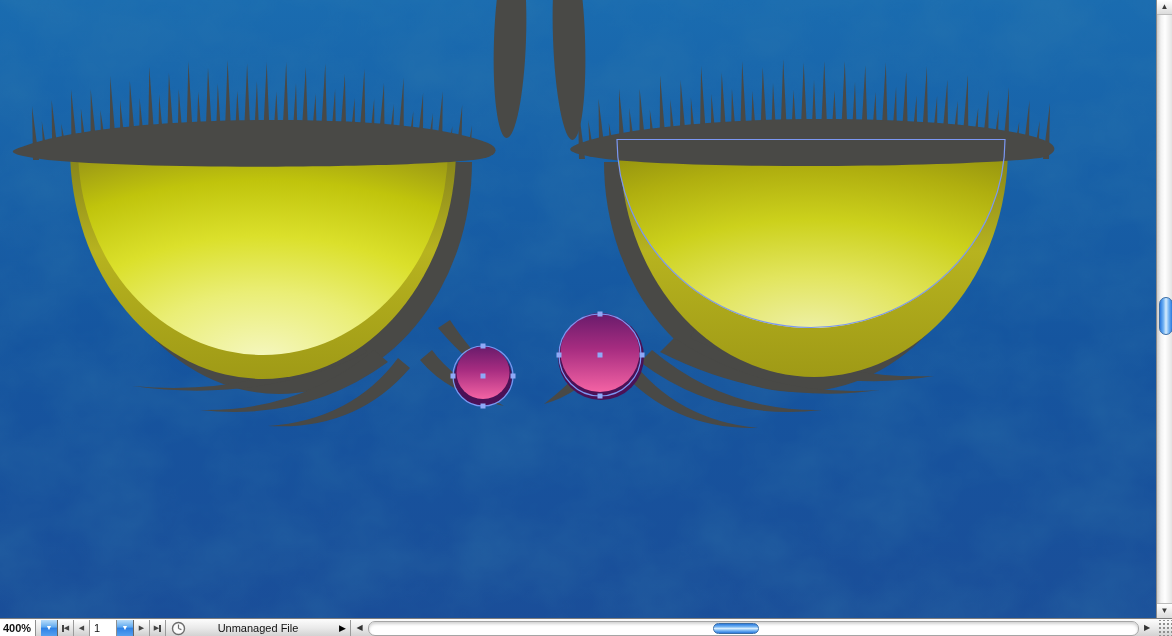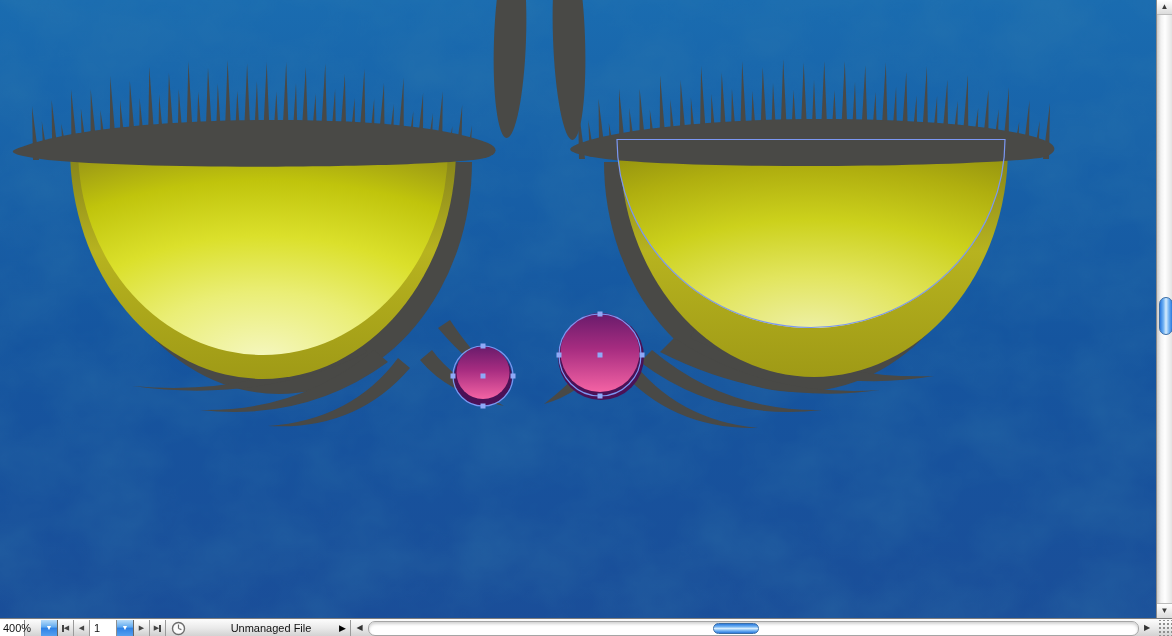--- a/index.html
+++ b/index.html
@@ -248,21 +248,21 @@
     </svg>
   </div>
 
   <div class="vscroll">
     <div class="arrow-btn up">▲</div>
     <div class="vthumb"></div>
     <div class="arrow-btn down">▼</div>
   </div>
 
   <div class="statusbar">
-    <div class="sb field" style="left:0;width:25px;">400%</div>
+    <div class="sb field" style="left:0;width:36px;font-weight:bold;">400%</div>
     <div class="sb aquabtn" style="left:41px;width:17px;">▼</div>
     <div class="sb navbtn" style="left:58px;width:16px;">
       <span class="bar"></span>
         <span>◀</span>
     </div>
     <div class="sb navbtn" style="left:74px;width:16px;">
       <span>◀</span>
     </div>
     <div class="sb field" style="left:90px;width:27px;padding-left:4px;">1</div>
     <div class="sb aquabtn" style="left:117px;width:17px;">▼</div>
@@ -272,21 +272,21 @@
     <div class="sb navbtn" style="left:150px;width:16px;">
       <span>▶</span>
         <span class="bar"></span>
     </div>
     <div class="sb clockicon" style="left:168px;width:20px;">
       <svg width="15" height="15" viewBox="0 0 15 15">
         <circle cx="7.5" cy="7.5" r="6" fill="#fcfcfc" stroke="#6d6d6d" stroke-width="1.4"></circle>
         <path d="M7.5,7.5 L7.5,3.6 M7.5,7.5 L10.4,8.6" stroke="#6d6d6d" stroke-width="1.2" fill="none"></path>
       </svg>
     </div>
-    <div class="sb statustext" style="left:198px;width:146px;">Unmanaged File</div>
+    <div class="sb statustext" style="left:185px;width:146px;">Unmanaged File</div>
     <div class="sb blacktri" style="left:336px;width:13px;">▶</div>
     <div class="divider" style="left:350px;"></div>
 
     <div class="sb harrow" style="left:352px;width:15px;">◀</div>
     <div class="htrack" style="left:368px;width:769px;">
       <div class="hthumb" style="left:344px;"></div>
     </div>
     <div class="sb harrow" style="left:1139px;width:16px;">▶</div>
     <div class="sb grip" style="left:1157px;width:15px;"></div>
   </div>

